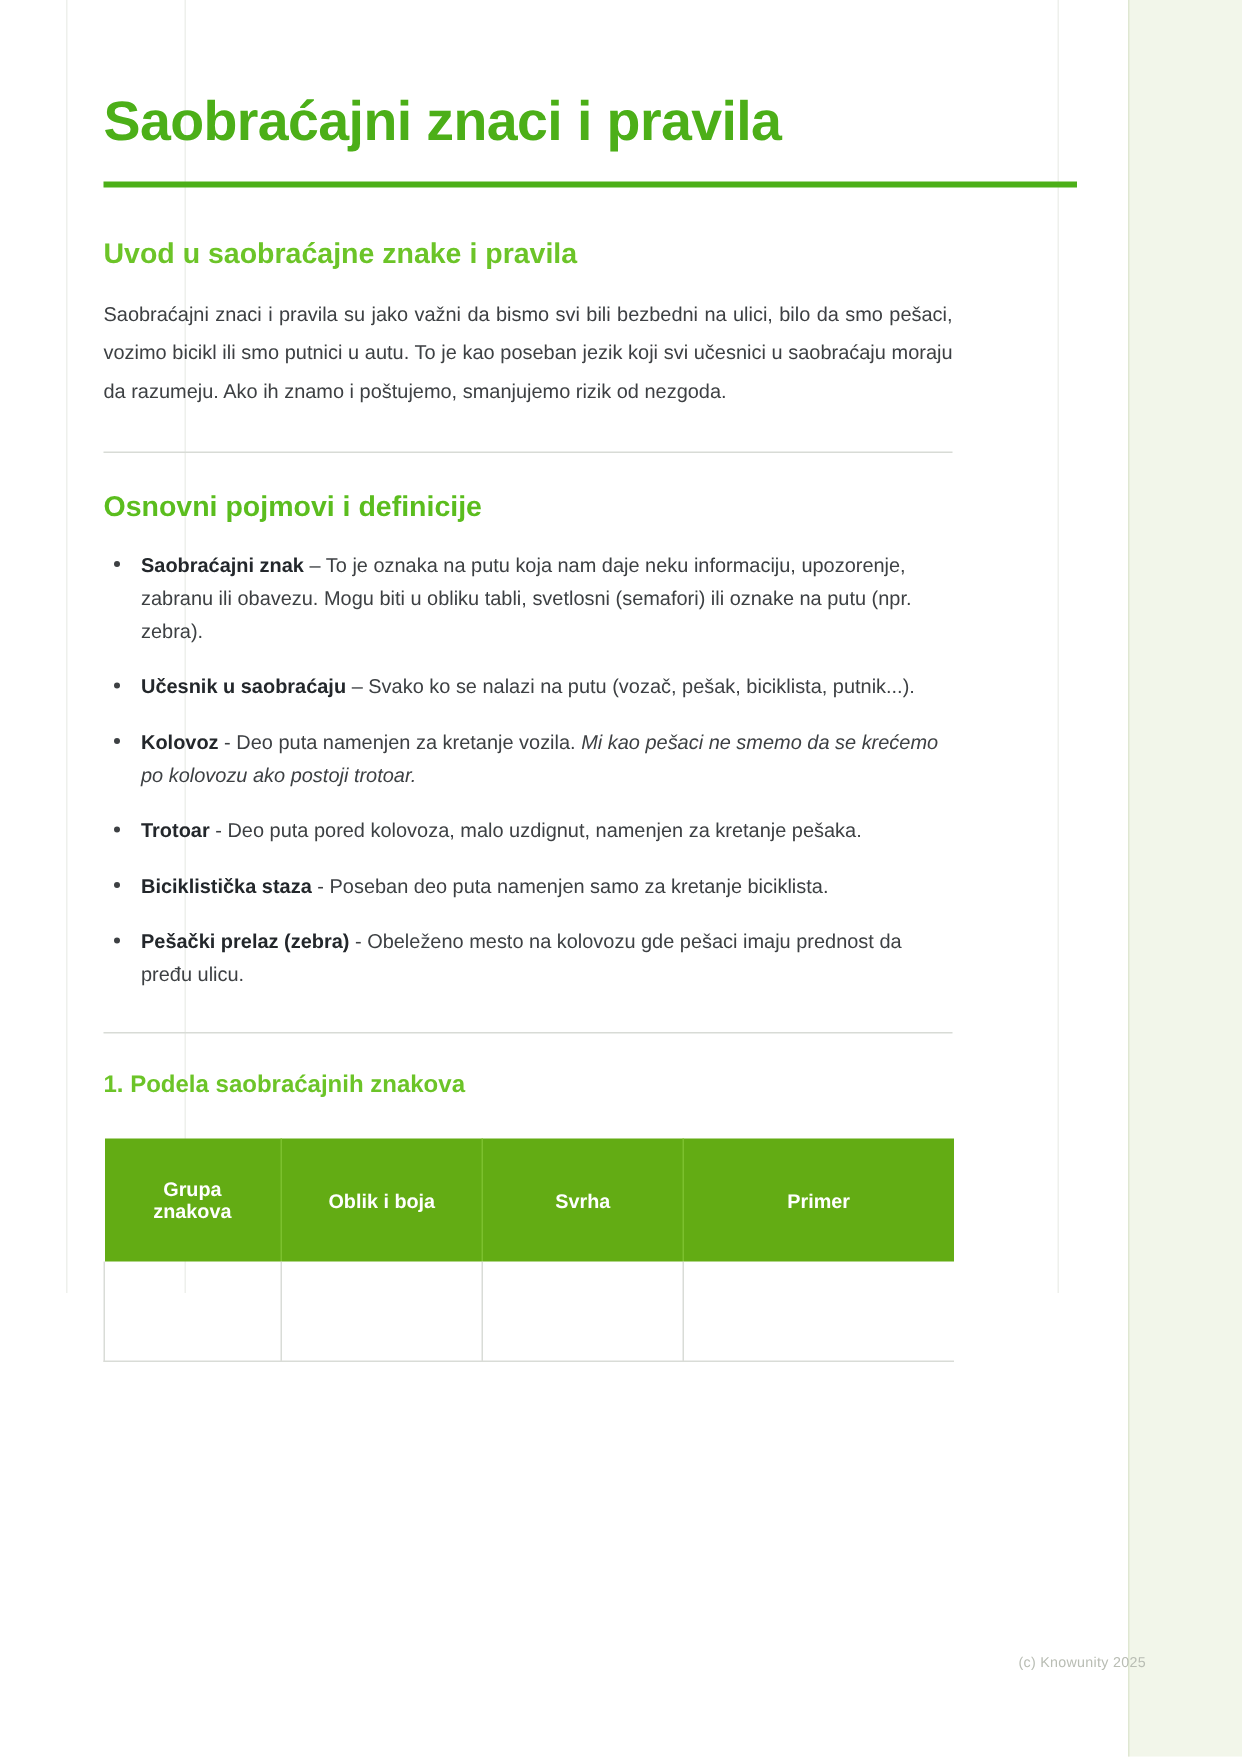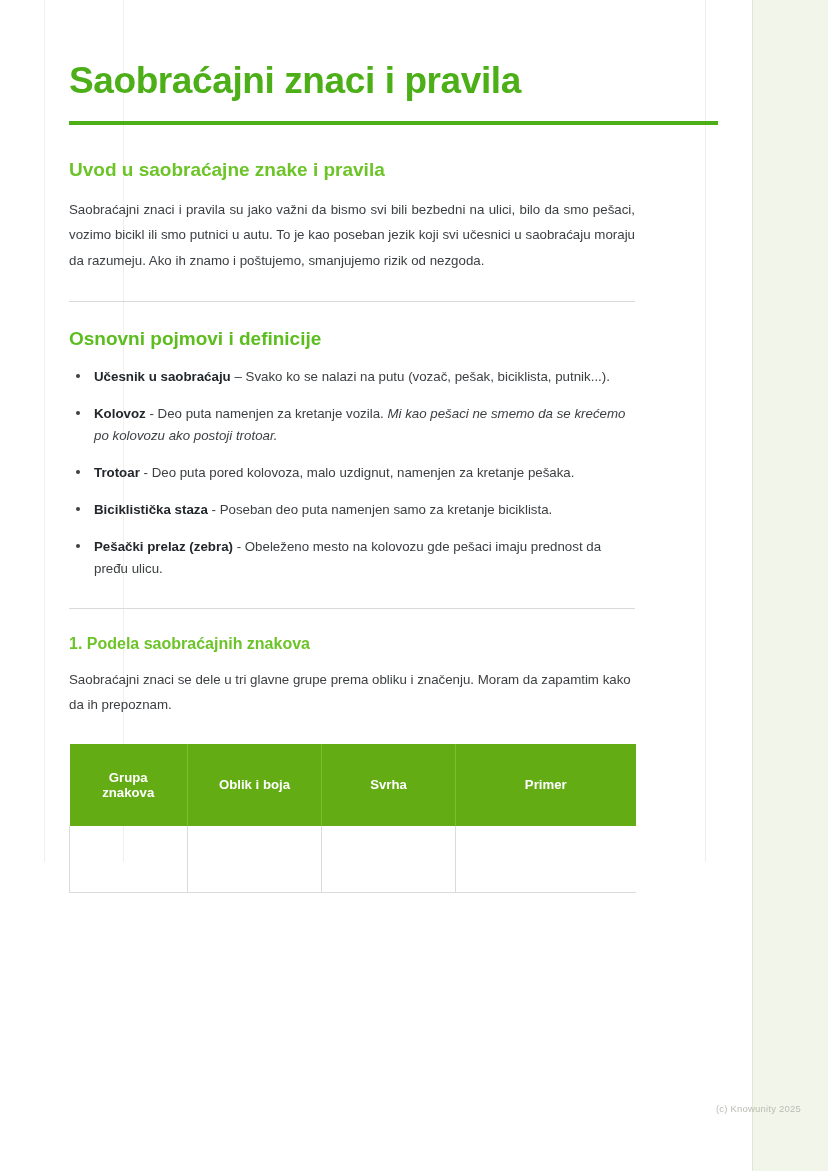--- a/index.html
+++ b/index.html
@@ -175,21 +175,21 @@
   table.signs tr.body-row td { border-left: 1px solid #d9dcd7; }
   table.signs tr.body-row td + td { border-left: none; }
 
   .col-1 { width: 118px; }
   .col-2 { width: 134px; }
   .col-3 { width: 134px; }
   .col-4 { width: 180px; }
 
   .footer-note {
     position: absolute;
-    left: 716px;
+    left: 679px;
     top: 1103px;
     font-size: 9.5px;
     color: #b9bdb4;
     letter-spacing: 0.2px;
     white-space: nowrap;
   }
 </style>
 </head>
 <body>
 
@@ -208,40 +208,42 @@
 
     <h2 class="section">Uvod u saobraćajne znake i pravila</h2>
     <p class="body">Saobraćajni znaci i pravila su jako važni da bismo svi bili bezbedni na ulici, bilo da smo pešaci, vozimo bicikl ili smo putnici u autu. To je kao poseban jezik koji svi učesnici u saobraćaju moraju da razumeju. Ako ih znamo i poštujemo, smanjujemo rizik od nezgoda.</p>
 
     <div class="divider"></div>
 
     <h2 class="section alt">Osnovni pojmovi i definicije</h2>
 
     <ul class="bullets">
       <li>
+        <span class="term">Saobraćajni znak</span><span> – </span><span>To je oznaka na putu koja nam daje neku informaciju, upozorenje, zabranu ili obavezu. Mogu biti u obliku tabli, svetlosni (semafori) ili oznake na putu (npr. zebra).</span><span class="ital"></span>
+      </li>
+      <li>
         <span class="term">Učesnik u saobraćaju</span><span> – </span><span>Svako ko se nalazi na putu (vozač, pešak, biciklista, putnik...).</span><span class="ital"></span>
       </li>
       <li>
         <span class="term">Kolovoz</span><span> - </span><span>Deo puta namenjen za kretanje vozila. </span><span class="ital">Mi kao pešaci ne smemo da se krećemo po kolovozu ako postoji trotoar.</span>
       </li>
       <li>
         <span class="term">Trotoar</span><span> - </span><span>Deo puta pored kolovoza, malo uzdignut, namenjen za kretanje pešaka.</span><span class="ital"></span>
       </li>
       <li>
         <span class="term">Biciklistička staza</span><span> - </span><span>Poseban deo puta namenjen samo za kretanje biciklista.</span><span class="ital"></span>
       </li>
       <li>
         <span class="term">Pešački prelaz (zebra)</span><span> - </span><span>Obeleženo mesto na kolovozu gde pešaci imaju prednost da pređu ulicu.</span><span class="ital"></span>
       </li>
     </ul>
 
     <div class="divider"></div>
 
     <h3 class="subsection">1. Podela saobraćajnih znakova</h3>
-    <p class="body left">Saobraćajni znaci se dele u tri glavne grupe prema obliku i značenju. Moram da zapamtim kako da ih prepoznam.</p>
 
     <table class="signs">
       <colgroup>
         <col class="col-1">
           <col class="col-2">
           <col class="col-3">
           <col class="col-4">
       </colgroup>
       <thead>
         <tr>

